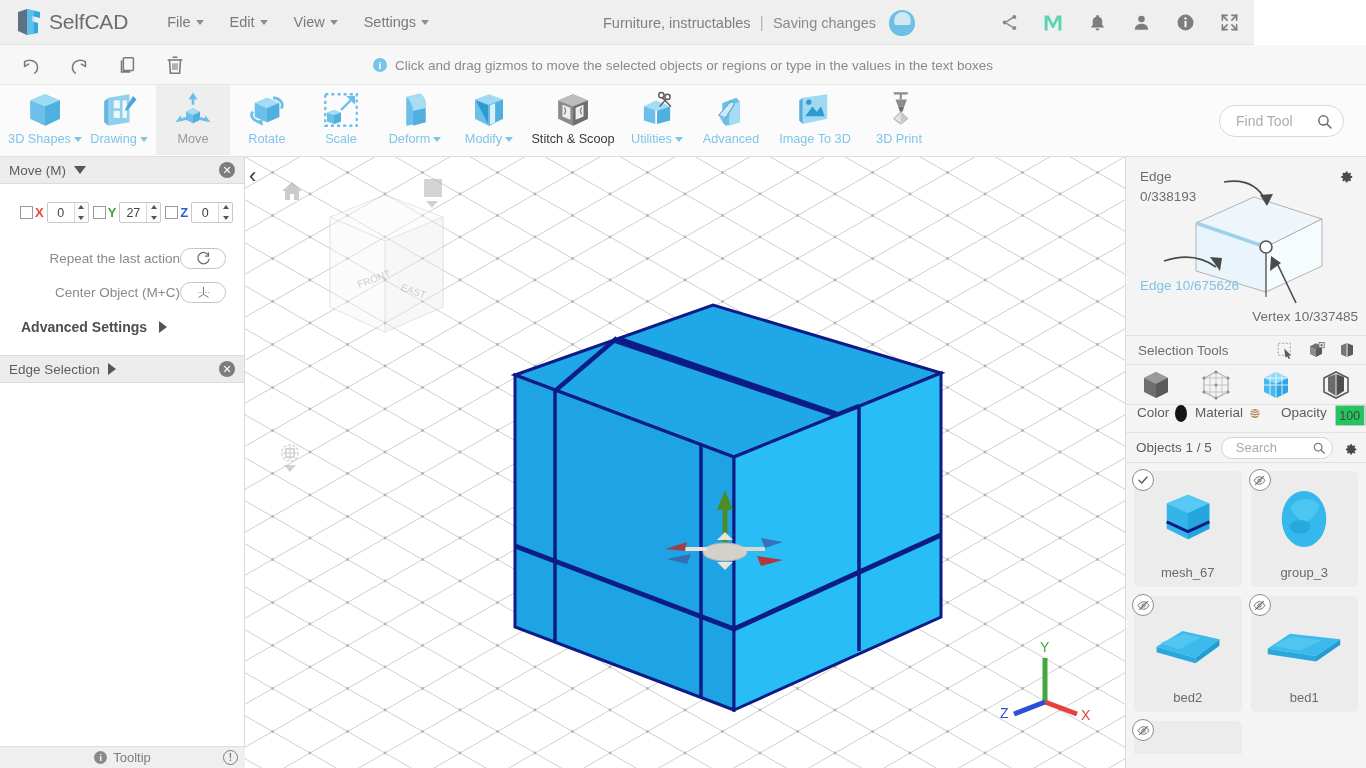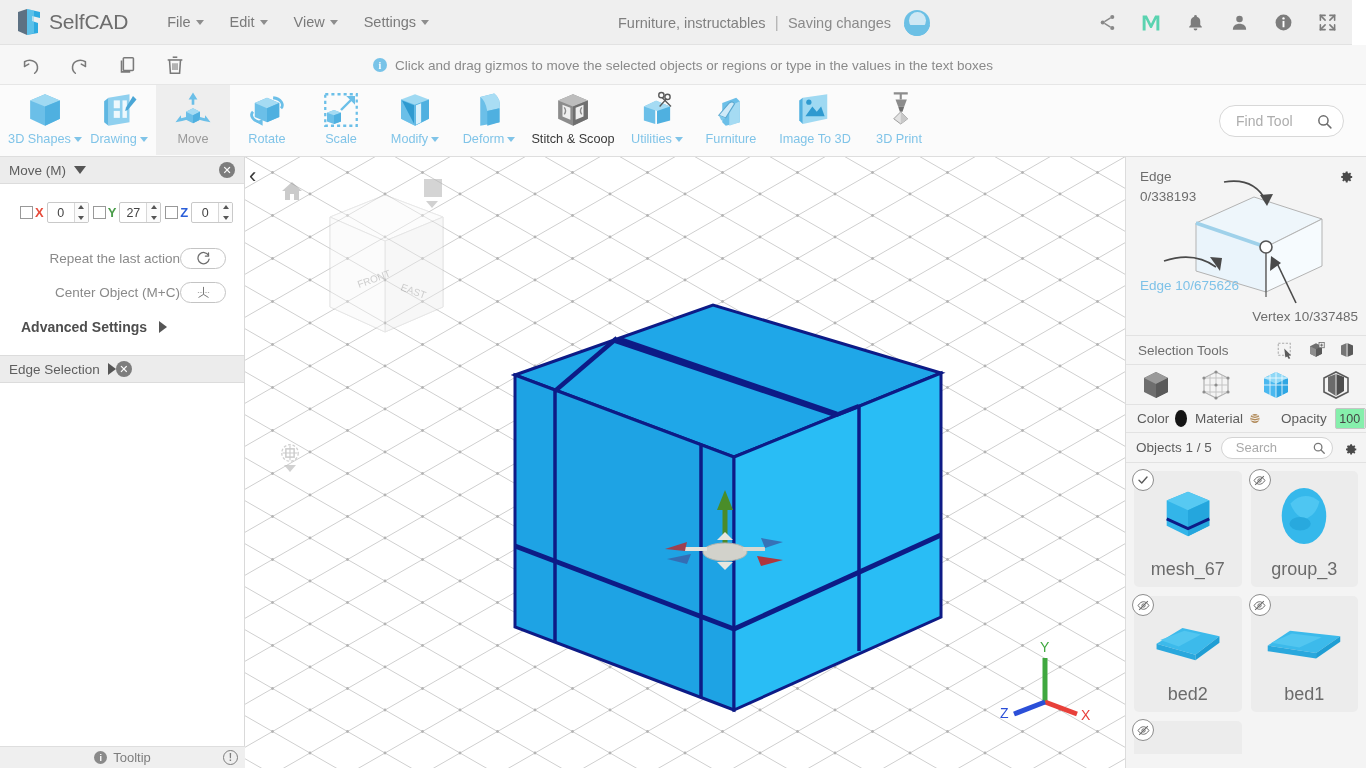--- a/index.html
+++ b/index.html
@@ -7,38 +7,38 @@
   body {
     font-family: "Liberation Sans", sans-serif;
     background:#ffffff;
     color:#666;
     -webkit-font-smoothing: antialiased;
   }
   #app { position:relative; width:1366px; height:768px; }
 
   
   .topbar {
-    position:absolute; left:0; top:0; width:1352px; height:45px;
+    position:absolute; left:0; top:0; width:1254px; height:45px;
     background:#efefef; border-bottom:1px solid #e2e2e2;
     display:flex; align-items:center;
   }
   .logo-wrap { display:flex; align-items:center; margin-left:14px; }
   .logo-mark { width:30px; height:30px; margin-right:5px; position:relative; }
   .logo-text { font-size:21px; color:#6d6d6d; letter-spacing:-0.2px; }
   .menu-items { display:flex; align-items:center; margin-left:26px; }
   .menu-item {
     font-size:14.5px; color:#7a7a7a; padding:6px 13px; cursor:pointer;
     display:flex; align-items:center; gap:5px;
   }
   .caret-dn {
     width:0;height:0;border-left:4px solid transparent;border-right:4px solid transparent;
     border-top:5px solid #8d8d8d; display:inline-block;
   }
   .doc-status {
-    position:absolute; left:618px; top:0; height:45px;
+    position:absolute; left:603px; top:0; height:45px;
     display:flex; align-items:center; gap:0px; font-size:14.5px; color:#8a8a8a;
   }
   .doc-name { color:#7f7f7f; }
   .doc-sep { margin:0 9px; color:#b6b6b6; font-size:17px; }
   .saving-text { color:#8a8a8a; }
   .save-spinner {
     width:26px;height:26px;border-radius:50%;
     background:#6cc0e5; margin-left:13px; position:relative; overflow:hidden;
   }
   .save-spinner:after{
@@ -151,21 +151,21 @@
     width:46px;height:21px;border:1px solid #c4c4c4;border-radius:11px;background:#fff;
     display:flex;align-items:center;justify-content:center;cursor:pointer;
   }
   .lp-adv {
     display:flex; align-items:center; gap:12px; padding:10px 0 0 21px;
     font-size:14px; color:#4e4e4e; font-weight:bold; cursor:pointer;
   }
   .lp-subheader {
     position:absolute; left:0; right:0; top:198px; height:28px;
     background:#ececec; border-top:1px solid #dcdcdc; border-bottom:1px solid #dcdcdc;
-    display:flex; align-items:center; padding:0 9px; justify-content:flex-start;
+    display:flex; align-items:center; padding:0 9px; justify-content:space-between;
   }
   .tooltipbar {
     position:absolute; left:0; bottom:0; width:245px; height:22px;
     background:#efefef; border-top:1px solid #dedede;
     display:flex; align-items:center; justify-content:center; gap:6px;
     font-size:13px; color:#7d7d7d;
   }
   .tooltipbar .icircle {
     width:13px;height:13px;border-radius:50%;background:#8a8a8a;color:#fff;
     font-size:9px;display:flex;align-items:center;justify-content:center;font-weight:bold;
@@ -203,26 +203,26 @@
     padding:0 10px 0 12px; border-top:1px solid #e2e2e2;
   }
   .seltools-row .t { font-size:13.5px; color:#6d6d6d; }
   .st-icons { display:flex; align-items:center; gap:13px; }
   .mode-row {
     height:41px; display:flex; align-items:center; justify-content:space-around;
     border-top:1px solid #e2e2e2; border-bottom:1px solid #e2e2e2;
   }
   .mode-btn { cursor:pointer; width:40px; display:flex; align-items:center; justify-content:center;}
   .cmo-row {
-    height:28px; display:flex; align-items:center; gap:6px; padding-left:11px;
+    height:28px; display:flex; align-items:flex-start; gap:6px; padding-left:11px;
     font-size:13.5px; color:#5d5d5d; border-bottom:1px solid #e2e2e2;
   }
   .color-dot { width:17px;height:17px;border-radius:50%;background:#141414; cursor:pointer; }
   .opacity-box {
-    display:flex; align-items:center; border:1px solid #c5c5c5; background:#86efac;
+    display:flex; align-items:center; border:1px solid #c5c5c5; background:#22c55e;
     height:21px; border-radius:2px; overflow:hidden; margin-left:2px;
   }
   .opacity-box input {
     width:28px;border:none;outline:none;font-size:12.5px;text-align:center;color:#444;
     font-family:"Liberation Sans",sans-serif; height:19px; background:transparent;
   }
   .objects-row {
     height:30px; display:flex; align-items:center; gap:9px; padding:0 8px 0 10px;
     border-bottom:1px solid #e2e2e2;
   }
@@ -239,21 +239,21 @@
   .obj-card {
     background:#ececec; border-radius:5px; height:116px; position:relative;
     display:flex; flex-direction:column; align-items:center; cursor:pointer;
   }
   .obj-badge {
     position:absolute; left:-2px; top:-2px; width:22px;height:22px;border-radius:50%;
     background:#fff; border:1.4px solid #8d8d8d; display:flex;
     align-items:center; justify-content:center; cursor:pointer; z-index:2;
   }
   .obj-thumb { flex:1; display:flex; align-items:center; justify-content:center; width:100%; }
-  .obj-name { font-size:18px; color:#6b6b6b; padding-bottom:7px; }
+  .obj-name { font-size:13px; color:#6b6b6b; padding-bottom:7px; }
 </style>
 </head>
 <body>
 
 <div id="app">
 
   <div class="topbar">
     <div class="logo-wrap">
       <div class="logo-mark">
         <svg width="30" height="30" viewBox="0 0 30 30">
@@ -445,43 +445,43 @@
         </svg>
       </div>
       <div class="rlabel">
           <span>Scale</span>
         </div>
     </div>
 
     <div class="rtool">
       <div class="ricon">
         <svg width="42" height="42" viewBox="0 0 48 48">
+          <path d="M14 9 L30 5 Q38 11 36 22 L36 38 L14 42 Z" fill="#6bbfe8"></path>
+          <path d="M14 9 L30 5 Q38 11 36 22 L22 25 Q20 13 14 9 Z" fill="#a9ddf4"></path>
+          <path d="M22 25 L36 22 L36 38 L22 42 Z" fill="#4fb0e0"></path>
+        </svg>
+      </div>
+      <div class="rlabel">
+          <span>Deform</span>
+          <i class="caret-dn"></i>
+        </div>
+    </div>
+
+    <div class="rtool">
+      <div class="ricon">
+        <svg width="42" height="42" viewBox="0 0 48 48">
           <path d="M8 12 L24 6 L40 12 L40 34 L24 42 L8 34 Z" fill="#9fd9f2"></path>
           <path d="M24 18 L40 12 L40 34 L24 42 Z" fill="#4fb0e0"></path>
           <path d="M8 12 L24 18 L24 42 L8 34 Z" fill="#6bbfe8"></path>
           <path d="M9 13 L23 18.6 L23 40 Z" fill="#2f9ad0"></path>
           <path d="M25 18.6 L31 16.4 L31 38 L25 40.8 Z" fill="#d9f0fb"></path>
         </svg>
       </div>
       <div class="rlabel">
           <span>Modify</span>
-          <i class="caret-dn"></i>
-        </div>
-    </div>
-
-    <div class="rtool">
-      <div class="ricon">
-        <svg width="42" height="42" viewBox="0 0 48 48">
-          <path d="M14 9 L30 5 Q38 11 36 22 L36 38 L14 42 Z" fill="#6bbfe8"></path>
-          <path d="M14 9 L30 5 Q38 11 36 22 L22 25 Q20 13 14 9 Z" fill="#a9ddf4"></path>
-          <path d="M22 25 L36 22 L36 38 L22 42 Z" fill="#4fb0e0"></path>
-        </svg>
-      </div>
-      <div class="rlabel">
-          <span>Deform</span>
           <i class="caret-dn"></i>
         </div>
     </div>
 
     <div class="rtool rtool-wide dark">
       <div class="ricon">
         <svg width="42" height="42" viewBox="0 0 48 48">
           <path d="M24 6 L41 13 L41 34 L24 42 L7 34 L7 13 Z" fill="#8c8c8c"></path>
           <path d="M24 6 L41 13 L24 20 L7 13 Z" fill="#bdbdbd"></path>
           <path d="M24 20 L41 13 L41 34 L24 42 Z" fill="#6f6f6f"></path>
@@ -517,21 +517,21 @@
     <div class="rtool">
       <div class="ricon">
         <svg width="42" height="42" viewBox="0 0 48 48">
           <path d="M14 16 L30 10 L34 14 L34 38 L18 42 L14 38 Z" fill="#6bbfe8"></path>
           <path d="M22 20 L34 14 L34 38 L22 42 Z" fill="#a5dbf3"></path>
           <path d="M10 30 L22 16 Q26 13 28 17 L18 33 Z" fill="#cfeaf8" stroke="#5aa7cf" stroke-width="1.2"></path>
           <path d="M10 30 L13 36 L18 33 Z" fill="#7fc8ea"></path>
         </svg>
       </div>
       <div class="rlabel">
-          <span>Furniture</span>
+          <span>Advanced</span>
         </div>
     </div>
 
     <div class="rtool rtool-wide">
       <div class="ricon">
         <svg width="42" height="42" viewBox="0 0 48 48">
           <path d="M10 10 L38 6 L38 34 L10 40 Z" fill="#9fd9f2"></path>
           <path d="M10 10 L10 40 L6 36 L6 13 Z" fill="#4fb0e0"></path>
           <path d="M13 31 L21 20 L26 26 L31 20 L35 31 Z" fill="#2f9ad0"></path>
           <circle cx="17" cy="15" r="3" fill="#2f9ad0"></circle>

